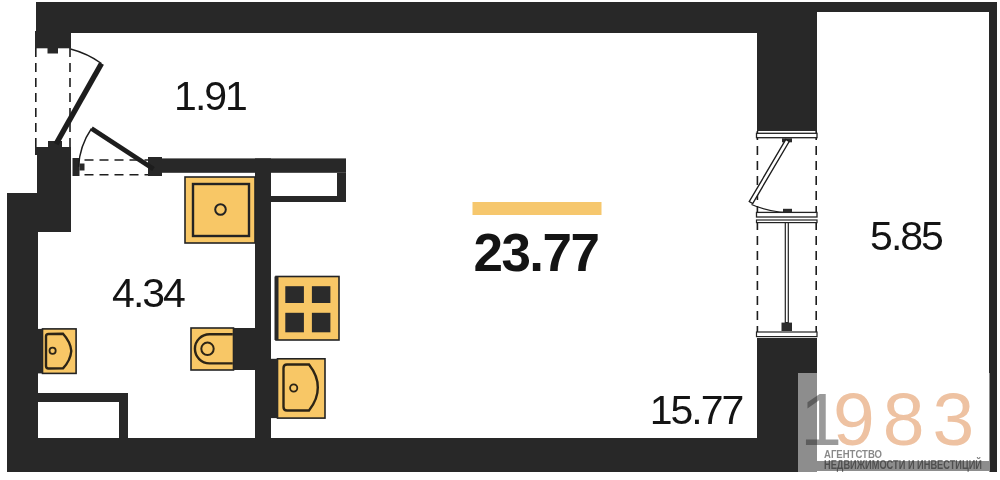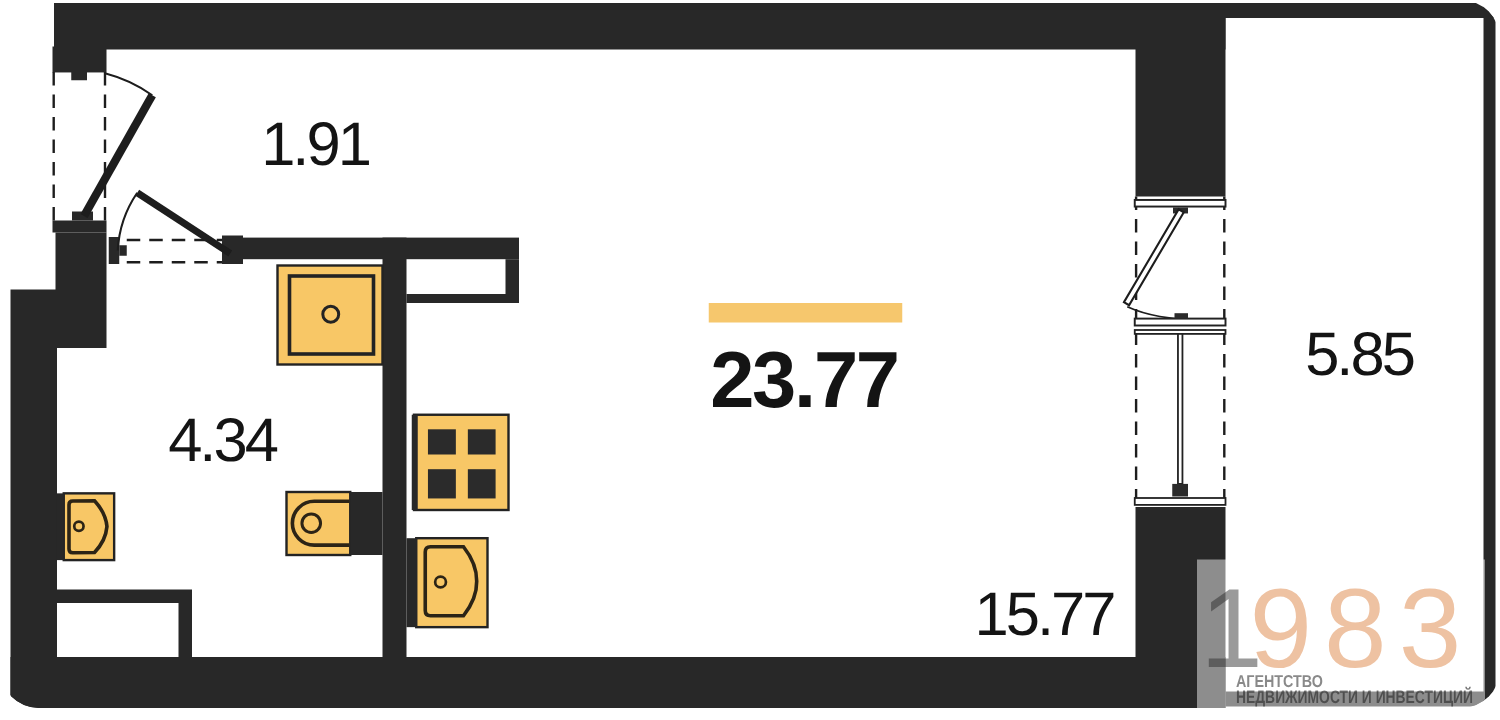--- a/index.html
+++ b/index.html
@@ -1,16 +1,16 @@
 <!DOCTYPE html>
 <html><head>
 <meta charset="utf-8">
 <style>
 html,body{margin:0;padding:0;background:#ffffff;}
-#plan{position:relative;width:1000px;height:472px;font-family:"Liberation Sans",sans-serif;overflow:hidden;border-radius:26px;}
+#plan{position:relative;width:1000px;height:472px;font-family:"Liberation Sans",sans-serif;overflow:hidden;}
 #plan svg{position:absolute;top:0;left:0;display:block;}
 </style>
 </head>
 <body>
 <div id="plan">
 <svg width="1000" height="480" viewBox="0 0 1000 480">
 
   <rect x="0" y="0" width="1000" height="480" fill="#ffffff"></rect>
 
   <rect x="36" y="2" width="781" height="31" fill="#282828"></rect>

